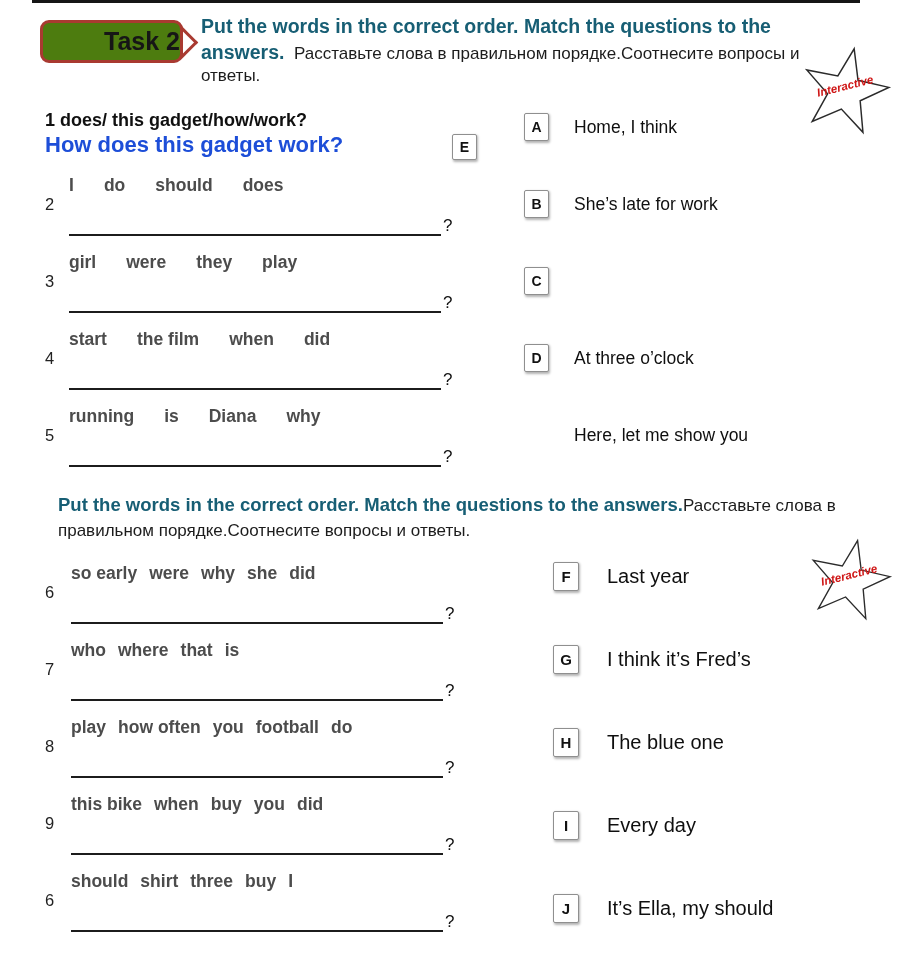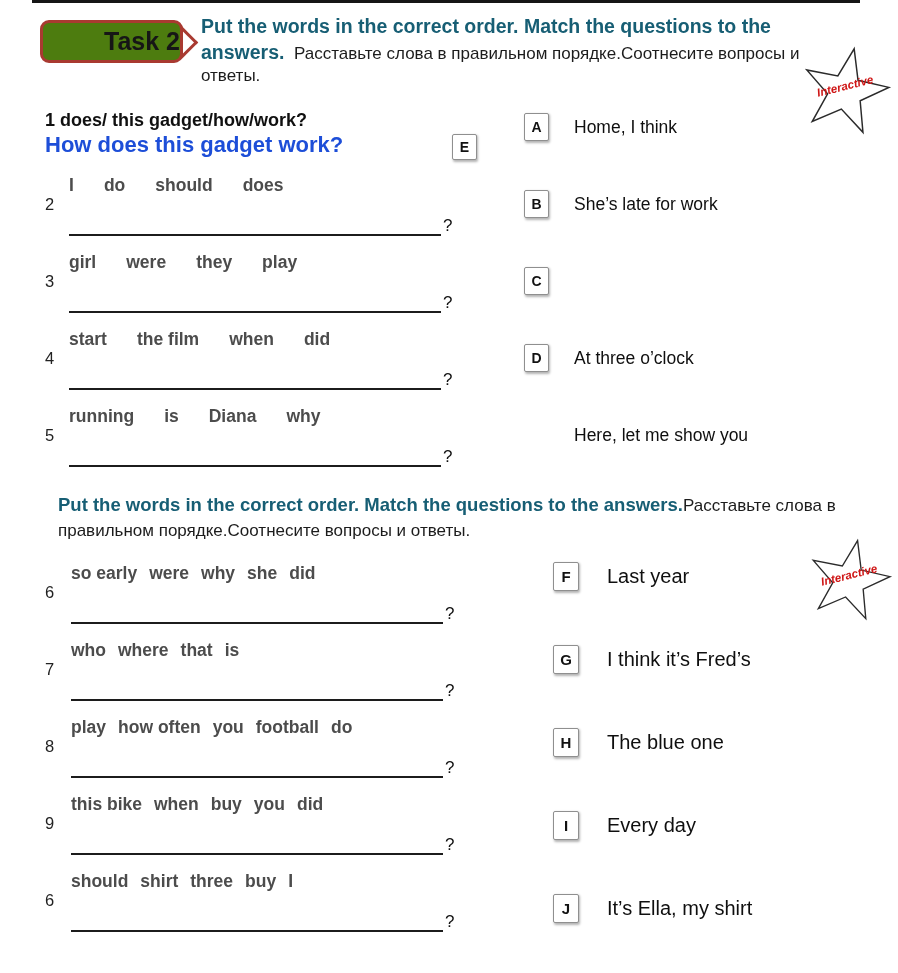--- a/index.html
+++ b/index.html
@@ -296,17 +296,17 @@
     <div class="answer-item">
       <span class="letter-box">H</span>
       <span>The blue one</span>
     </div>
     <div class="answer-item">
       <span class="letter-box">I</span>
       <span>Every day</span>
     </div>
     <div class="answer-item">
       <span class="letter-box">J</span>
-      <span>It’s Ella, my shirt</span>
+      <span>It’s Ella, my should</span>
     </div>
   </div>
 
 </div>
 
 </body></html>

